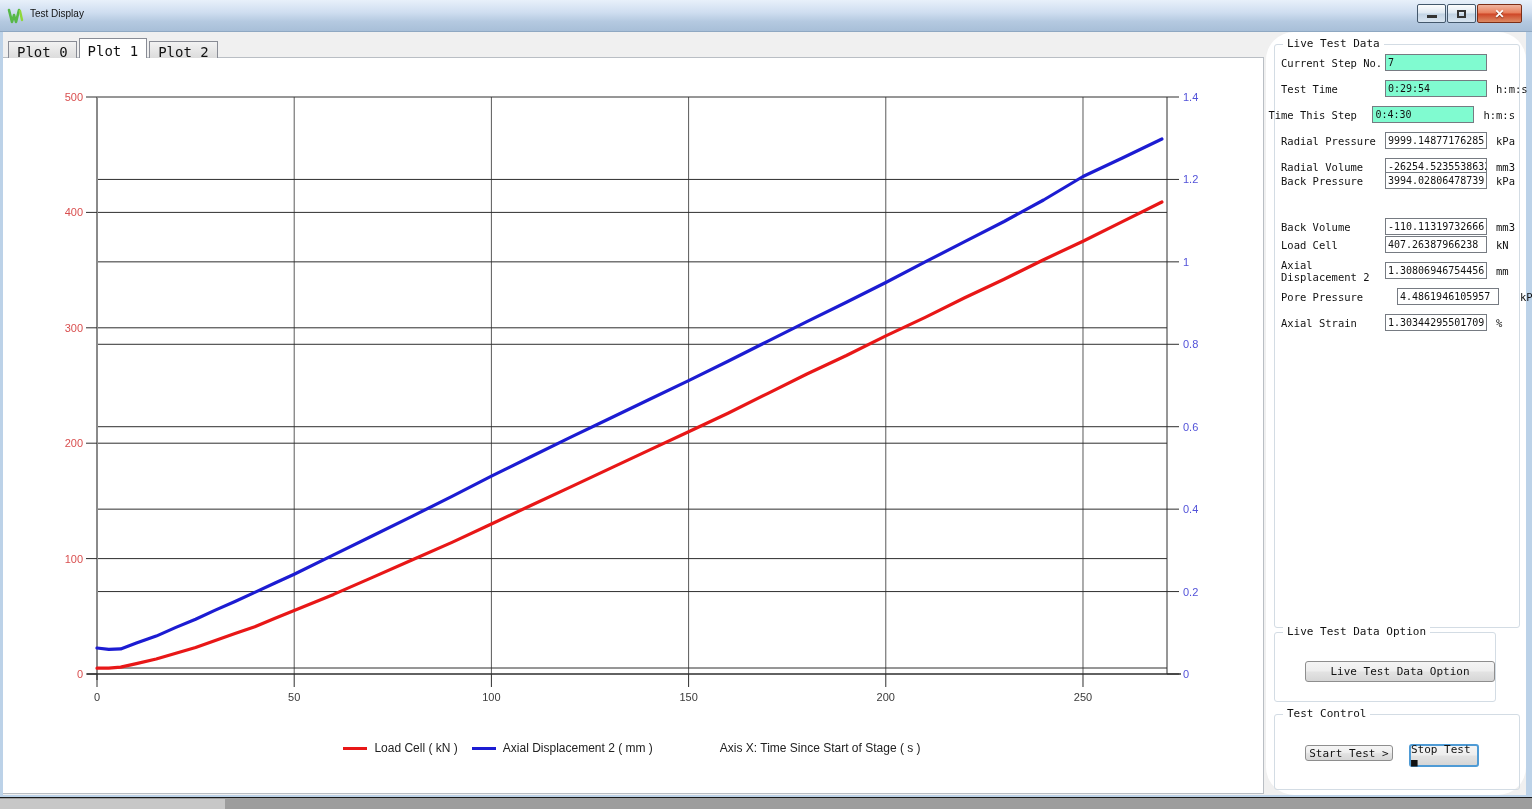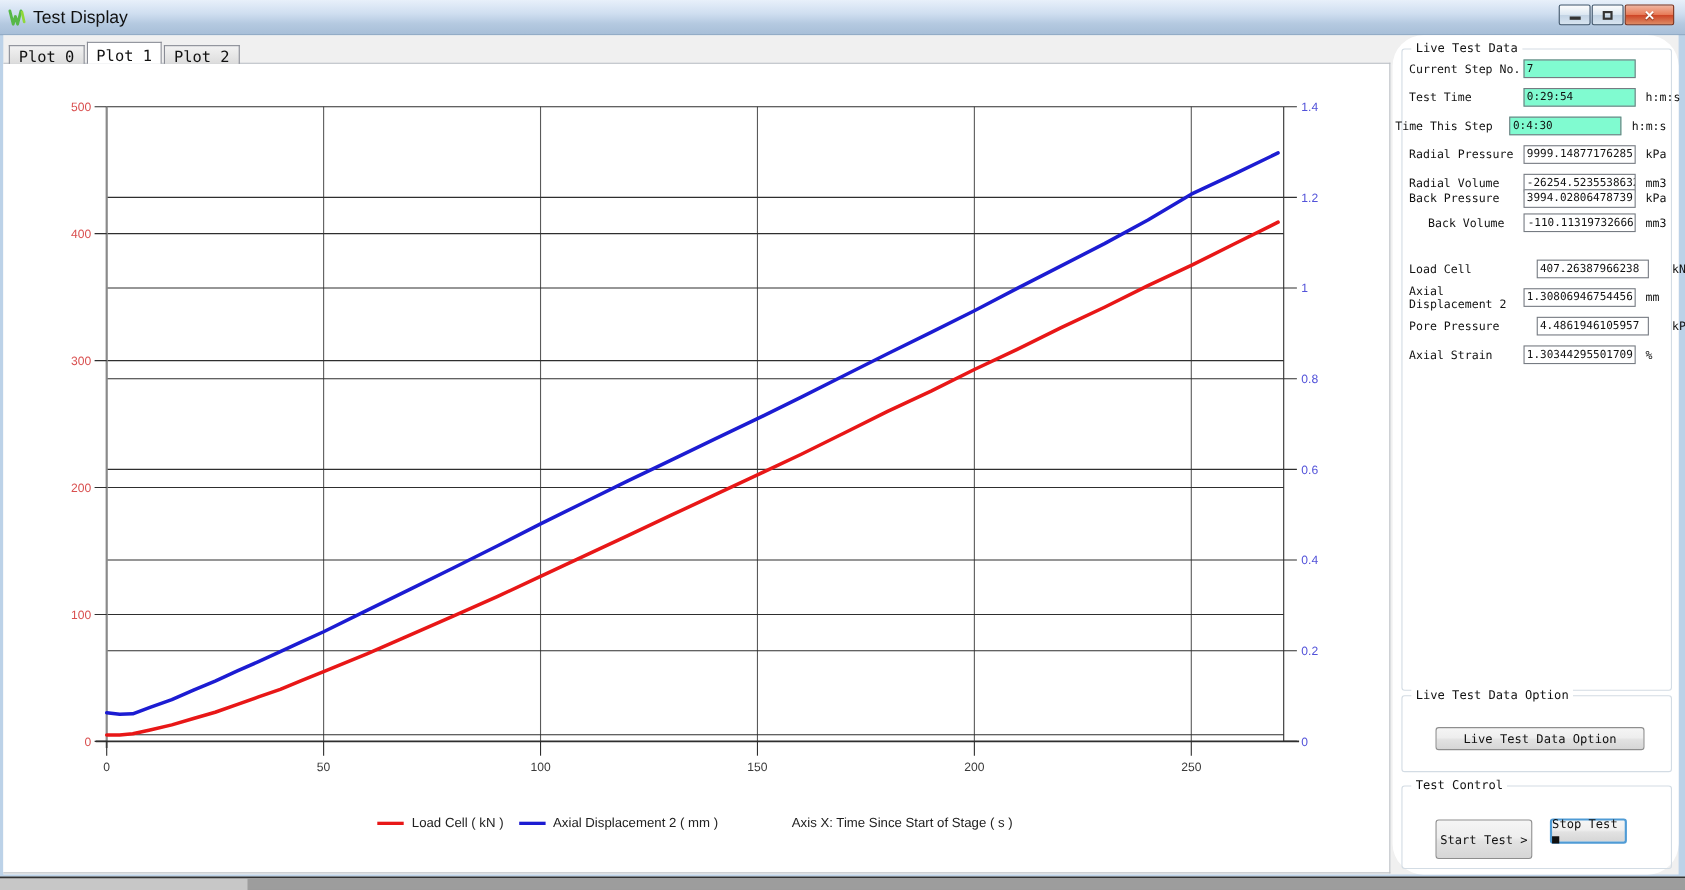--- a/index.html
+++ b/index.html
@@ -7,21 +7,21 @@
               font-family:"DejaVu Sans Mono", monospace; }
 
   .window { position:absolute; left:0; top:0; width:1532px; height:797px;
             background:#bcd2e8; }
 
   
   .titlebar { position:absolute; left:0; top:0; width:100%; height:32px;
               background:linear-gradient(180deg,#e8f0fa 0%,#cfdef0 40%,#b4c9e0 70%,#a8bfd8 100%);
               border-bottom:1px solid #8fa8c2; }
   .app-icon { position:absolute; left:7px; top:7px; width:18px; height:18px; }
-  .title-text { position:absolute; left:30px; top:8px; font-size:16px; color:#111;
+  .title-text { position:absolute; left:30px; top:8px; font-size:10px; color:#111;
                 font-family:"Liberation Sans", sans-serif; }
   .winbtns { position:absolute; top:4px; right:10px; display:flex; gap:1px; }
   .winbtn { width:29px; height:19px; border:1px solid #44586c; border-radius:2px;
             background:linear-gradient(#fdfdfd,#dde8f2 48%,#c2d3e4 52%,#d8e4f0);
             display:flex; align-items:center; justify-content:center; position:relative; }
   .winbtn.close { width:45px; border-color:#7c2e16;
             background:linear-gradient(#f0b5a0,#e87d5a 48%,#ce4526 52%,#dd8a64); }
   .glyph-min { width:10px; height:3px; background:#333; margin-top:6px; }
   .glyph-max { width:9px; height:8px; border:2px solid #333; background:transparent; }
   .glyph-close { color:#fff; font-size:12px; font-weight:bold; text-shadow:0 1px 1px #7c2e16;
@@ -47,38 +47,38 @@
             font-family:"Liberation Sans", sans-serif; font-size:12px; color:#222; }
   .legend .swatch { display:inline-block; width:24px; height:3px; margin-right:7px; vertical-align:middle; }
   .legend .axis-note { margin-left:53px;text-align:right; }
 
   
   .rightpanel { position:absolute; left:1263px; top:0; width:260px; height:763px; background:#fff;border-radius:28px; }
   .groupbox { position:absolute; border:1px solid #d3dce4; border-radius:3px; }
   .groupbox > .gb-title { position:absolute; left:8px; top:-8px; background:#fff;
                           padding:0 4px; font-size:11px; color:#111; white-space:nowrap; }
   #gb-live { left:8px; top:12px; width:246px; height:584px; }
-  #gb-option { left:8px; top:600px; width:246px; height:70px;padding-left:28px; }
+  #gb-option { left:8px; top:600px; width:222px; height:70px;padding-left:28px; }
   #gb-control { left:8px; top:682px; width:246px; height:76px; }
 
   .field-row { position:absolute; left:6px; width:234px; height:17px;
                display:flex; align-items:center; }
   .field-label { flex:0 0 104px; font-size:10.5px; line-height:12px; color:#111; }
   .field-box { flex:0 0 102px; height:17px; border:1px solid #767b82; background:#fff;
                font-size:10px; line-height:15px; padding-left:2px; overflow:hidden;
                white-space:nowrap; color:#111; }
   .field-box.hl { background:#80fbd0; }
   .field-unit { margin-left:9px; font-size:10.5px; color:#111; white-space:nowrap; }
 
   .btn { font-family:"DejaVu Sans Mono", monospace; font-size:11px; color:#111;
          border:1px solid #8e8e8e; border-radius:3px;
          background:linear-gradient(#f5f5f5,#eeeeee 45%,#e2e2e2 55%,#d6d6d6);
          display:flex; align-items:center; justify-content:center; position:absolute; }
   #btn-option { left:30px; top:28px; width:190px; height:21px; }
-  #btn-start  { left:30px; top:30px; width:88px;  height:36px; }
+  #btn-start  { left:30px; top:30px; width:88px;  height:16px; }
   #btn-stop   { left:134px; top:29px; width:70px; height:23px; border:2px solid #4f9bd5; }
 
   
   .bottomstrip { position:absolute; left:0; top:797px; width:1532px; height:12px; background:#9d9d9d;
                  border-top:1px solid #1a1a1a; }
   .bottomstrip .lighter { position:absolute; left:0; top:1px; width:225px; height:11px; background:#c7c7c7; }
 </style>
 </head>
 <body>
 
@@ -215,26 +215,26 @@
             <div class="field-row" style="top: 113px;">
               <span class="field-label">Radial Volume</span>
               <div class="field-box">-26254.5235538632</div>
               <span class="field-unit">mm3</span>
             </div>
             <div class="field-row" style="top: 127px;">
               <span class="field-label">Back Pressure</span>
               <div class="field-box">3994.02806478739</div>
               <span class="field-unit">kPa</span>
             </div>
-            <div class="field-row" style="top: 149px; text-align: center;">
+            <div class="field-row" style="top: 173px;">
               <span class="field-label">Back Volume</span>
               <div class="field-box">-110.11319732666</div>
               <span class="field-unit">mm3</span>
             </div>
-            <div class="field-row" style="top: 191px; gap: 12px;">
+            <div class="field-row" style="top: 191px;">
               <span class="field-label">Load Cell</span>
               <div class="field-box">407.26387966238</div>
               <span class="field-unit">kN</span>
             </div>
             <div class="field-row" style="top: 217px;">
               <span class="field-label">Axial Displacement 2</span>
               <div class="field-box">1.30806946754456</div>
               <span class="field-unit">mm</span>
             </div>
             <div class="field-row" style="top: 243px; gap: 12px;">

